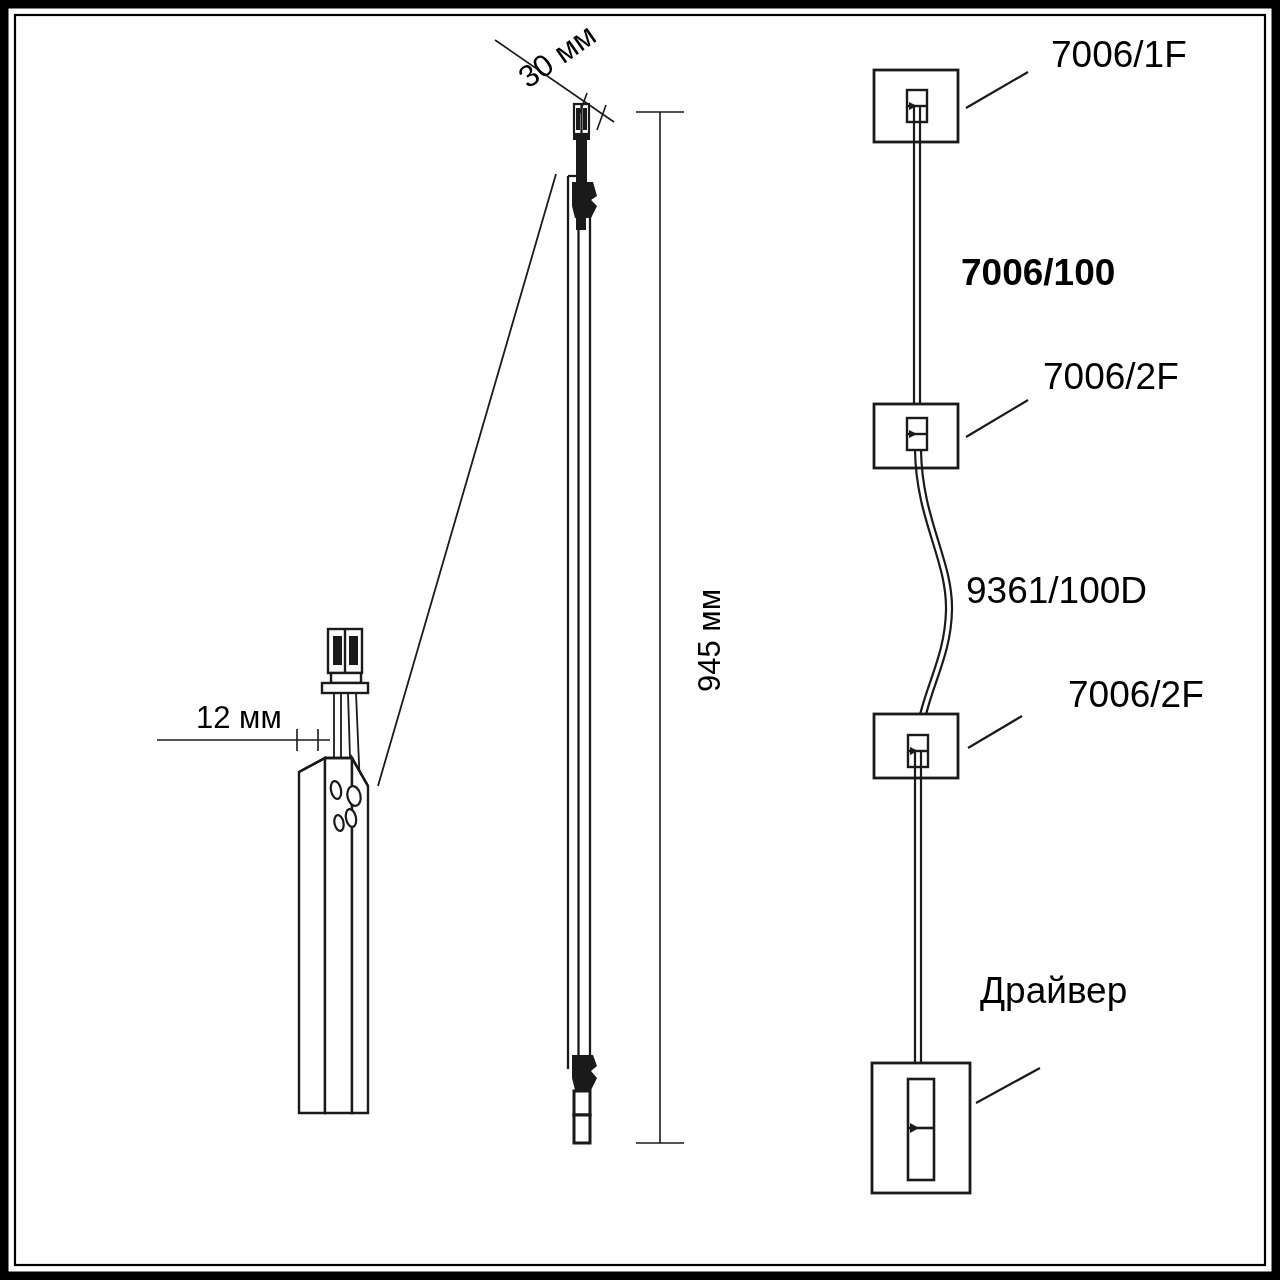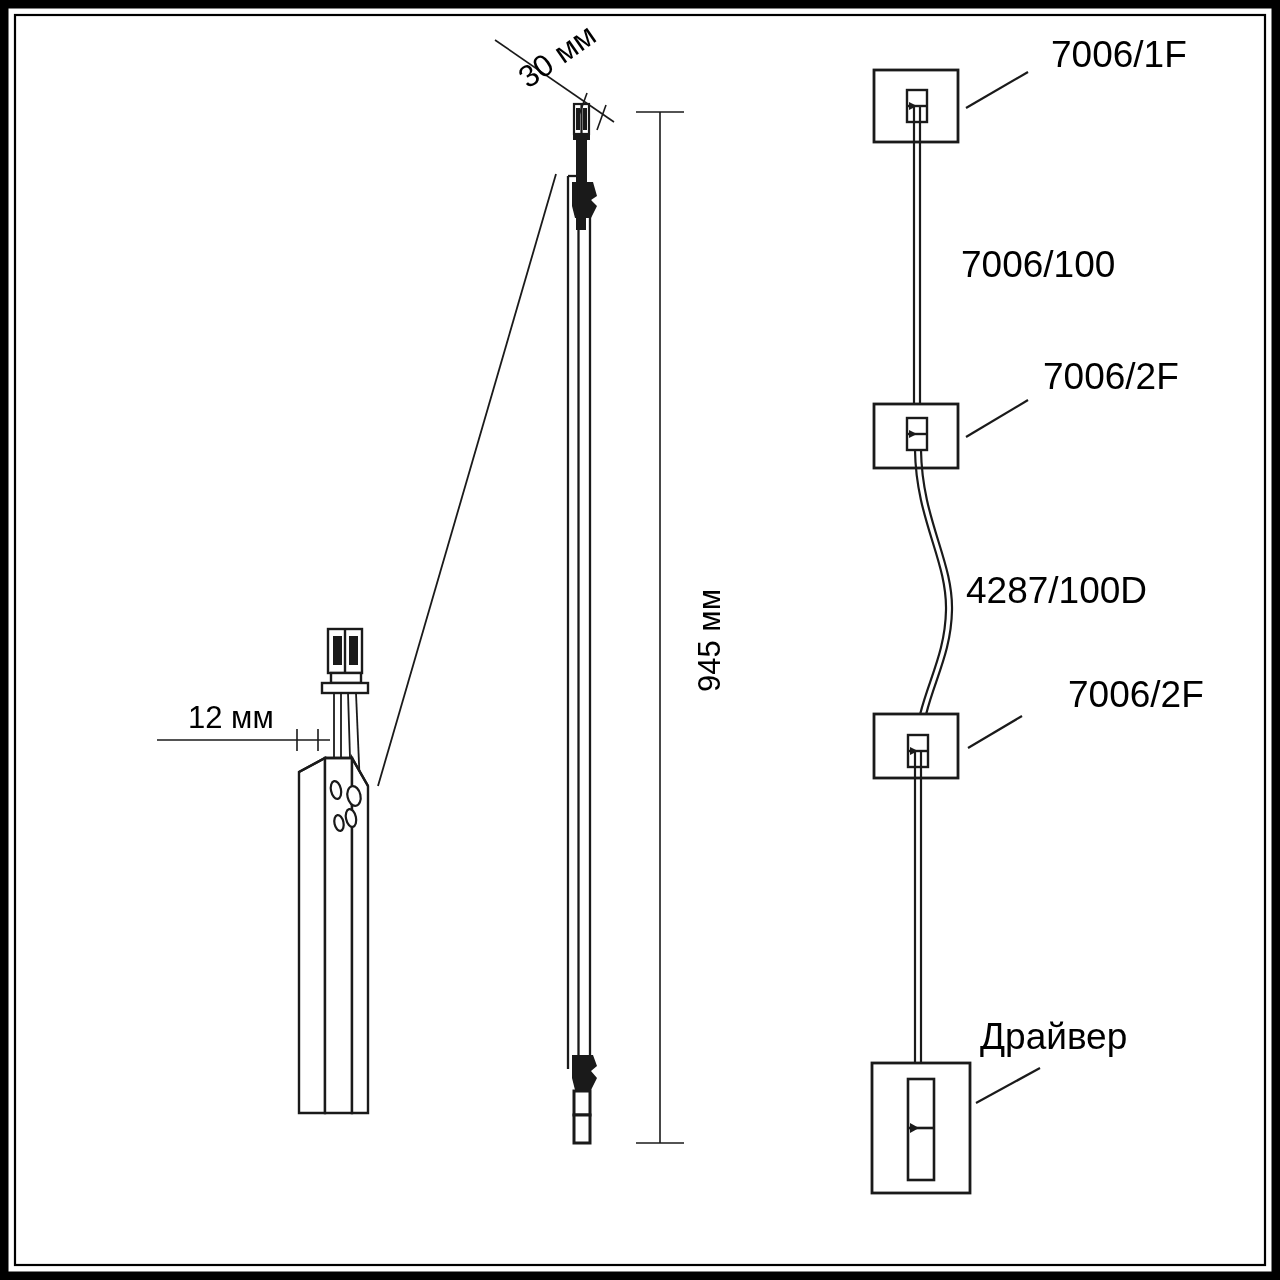--- a/index.html
+++ b/index.html
@@ -222,27 +222,27 @@
         <line x1="968" y1="748" x2="1022" y2="716"></line>
         <line x1="976" y1="1103" x2="1040" y2="1068"></line>
       </g>
     </g>
   </svg>
 
   <div class="label label-dim rot-diag" style="left:513px; top:68px;">30 мм</div>
 
   <div class="label label-dim rot-n90" style="left:694px; top:692px;">945 мм</div>
 
-  <div class="label label-dim" style="left:188px; top:702px;">12 мм</div>
+  <div class="label label-dim" style="left:196px; top:702px;">12 мм</div>
 
   <div class="label label-big" style="left:1037px; top:36px;margin-left:14px;">7006/1F</div>
 
-  <div class="label label-big" style="left:961px; top:246px;">7006/100</div>
+  <div class="label label-big" style="left:961px; top:254px;font-weight:bold;">7006/100</div>
 
   <div class="label label-big" style="left:1043px; top:358px;">7006/2F</div>
 
-  <div class="label label-big" style="left:966px; top:572px;">4287/100D</div>
+  <div class="label label-big" style="left:966px; top:572px;">9361/100D</div>
 
   <div class="label label-big" style="left:1068px; top:676px;">7006/2F</div>
 
-  <div class="label label-big" style="left:980px; top:1018px;">Драйвер</div>
+  <div class="label label-big" style="left:980px; top:972px;">Драйвер</div>
 
 </div>
 
 </body></html>

